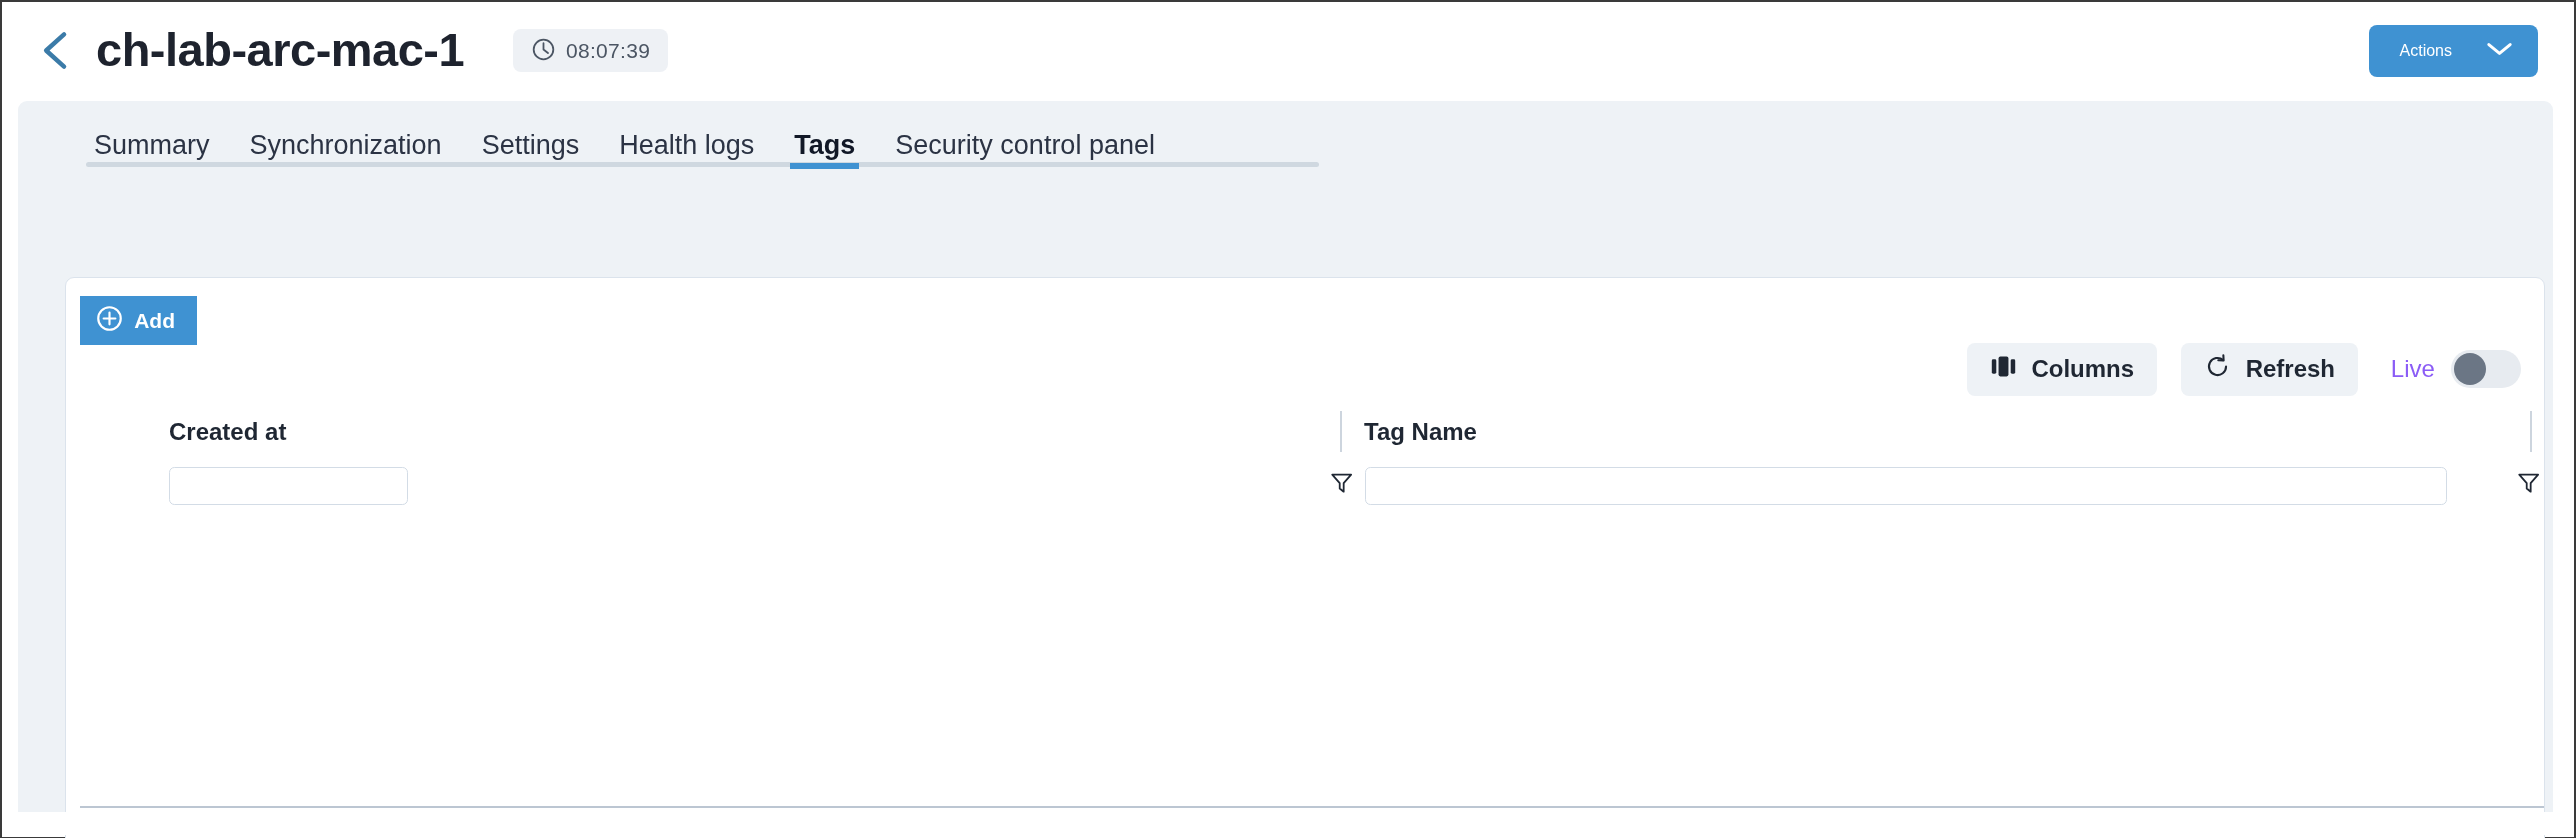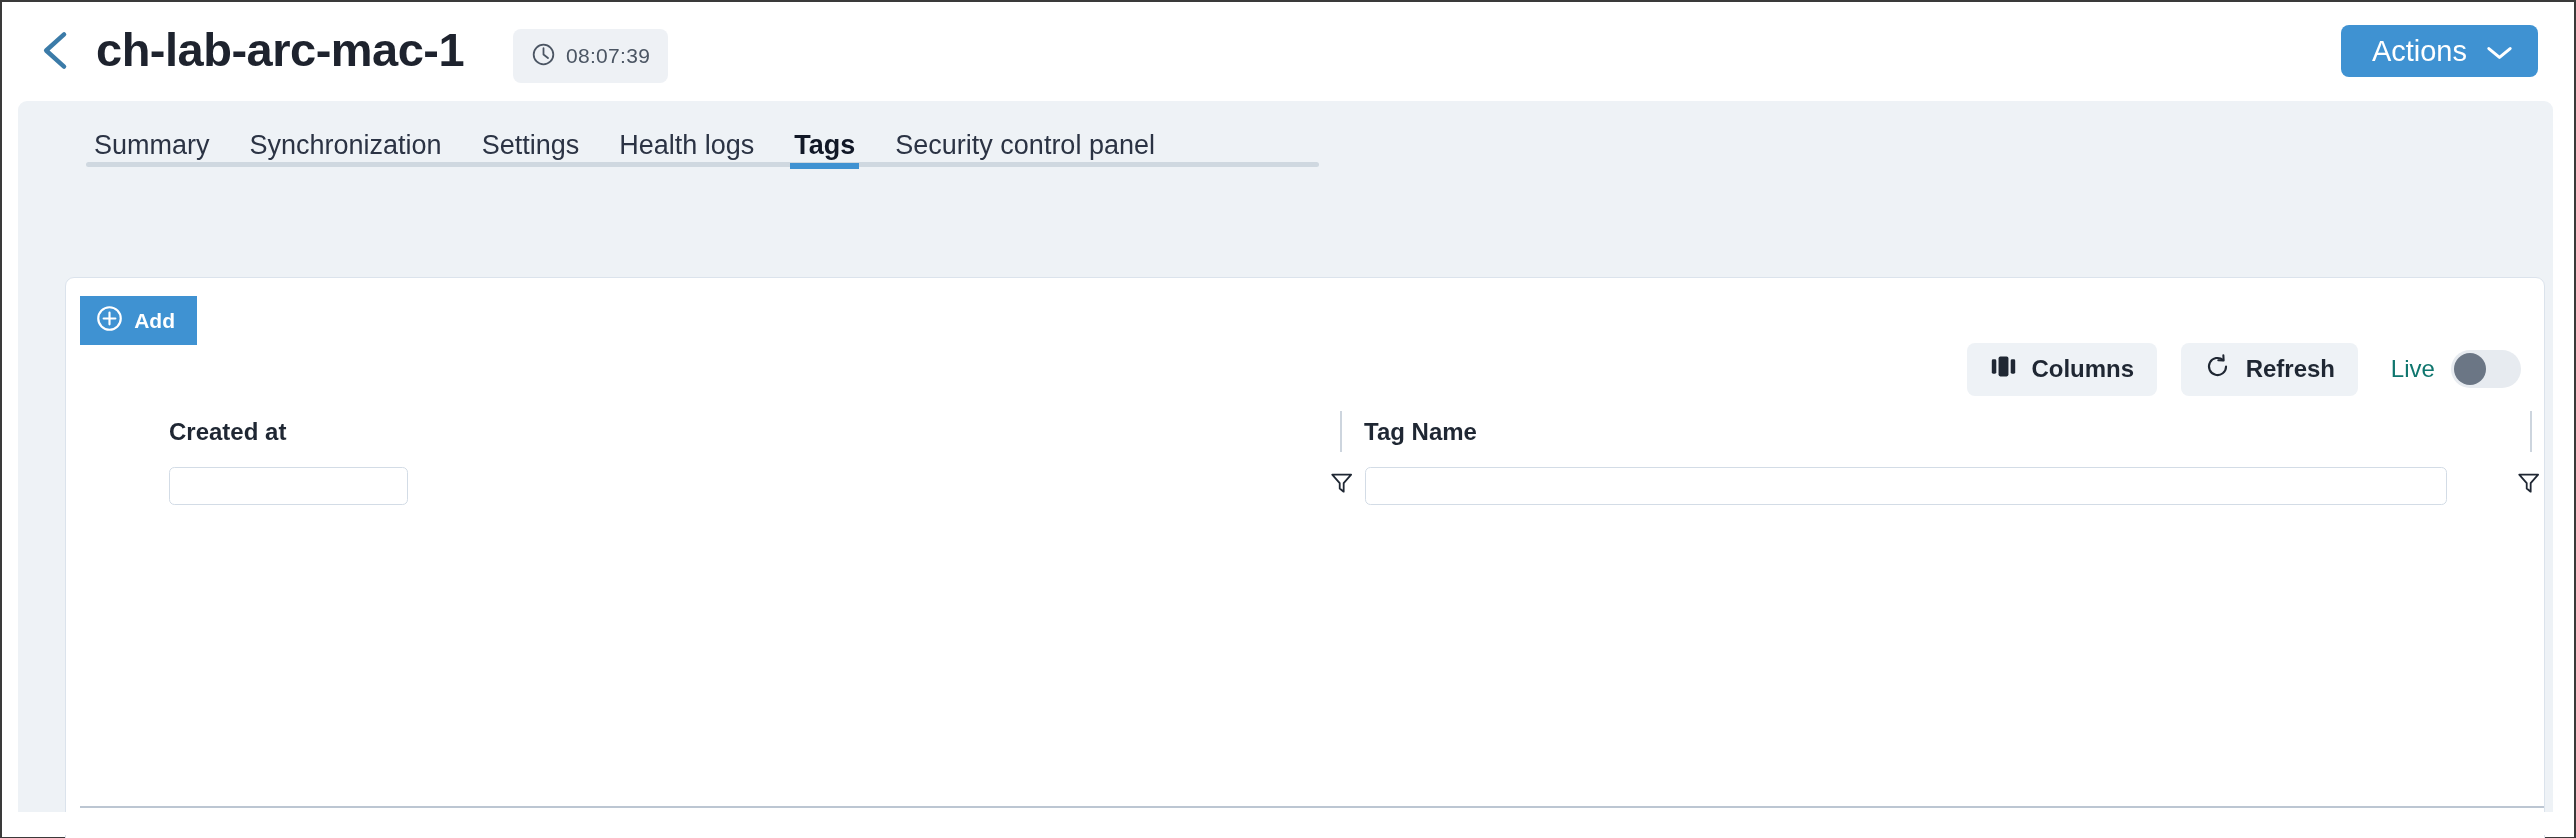--- a/index.html
+++ b/index.html
@@ -45,21 +45,21 @@
     font-weight: 700;
     letter-spacing: -0.5px;
     color: #1e232e;
     line-height: 68px;
     white-space: nowrap;
   }
 
   #uptime-badge {
     position: absolute;
     left: 511px; top: 27px;
-    height: 54px;
+    height: 43px;
     background: #eef1f5;
     border-radius: 8px;
     display: flex;
     align-items: center;
     gap: 10px;
     padding: 0 18px;
   }
   #uptime-badge .clock-ico { display: block; }
   #uptime-text {
     font-size: 21px;
@@ -70,26 +70,26 @@
   }
 
   #actions-button {
     position: absolute;
     right: 32px; top: 23.4px;
     height: 52px;
     background: #3f92d2;
     border: none;
     border-radius: 8px;
     color: #ffffff;
-    font-size: 29px;
+    font-size: 16px;
     font-family: "Liberation Sans", sans-serif;
     padding: 0 25px 0 31px;
     display: flex;
     align-items: center;
-    gap: 19px;
+    gap: 34px;
     cursor: pointer;
     white-space: nowrap;
   }
 
   
   #tab-panel {
     position: absolute;
     left: 16px; top: 99px;
     width: 2535px; height: 711px;
     background: #eef2f6;
@@ -198,21 +198,21 @@
   }
   #live-group {
     display: flex;
     align-items: center;
     gap: 16px;
     margin-left: 9px;
     margin-right: 7.2px;
   }
   #live-label {
     font-size: 24px;
-    color: #0f766e;
+    color: #8b5cf6;
     font-weight: 400;
     white-space: nowrap;
   }
   #live-toggle {
     width: 70px; height: 38px;
     background: #e7ebf0;
     border-radius: 19px;
     position: relative;
     cursor: pointer;
     border: none;

